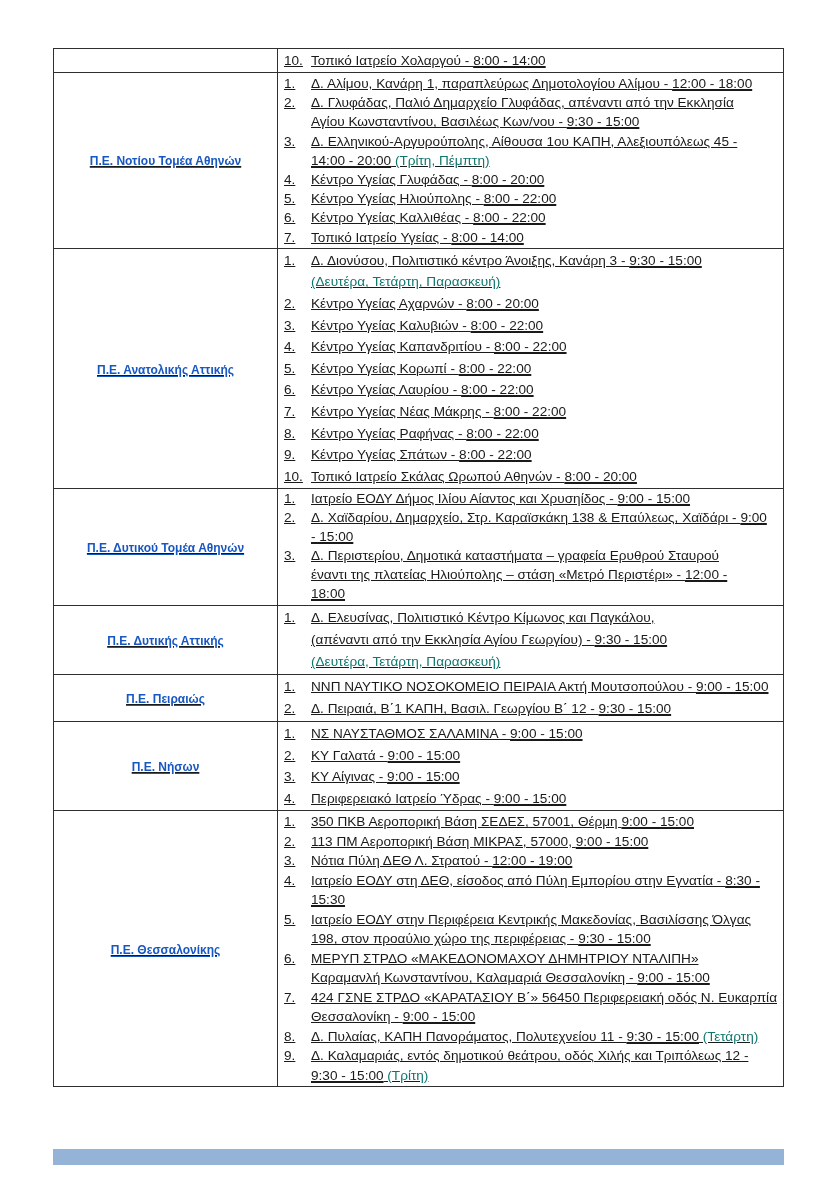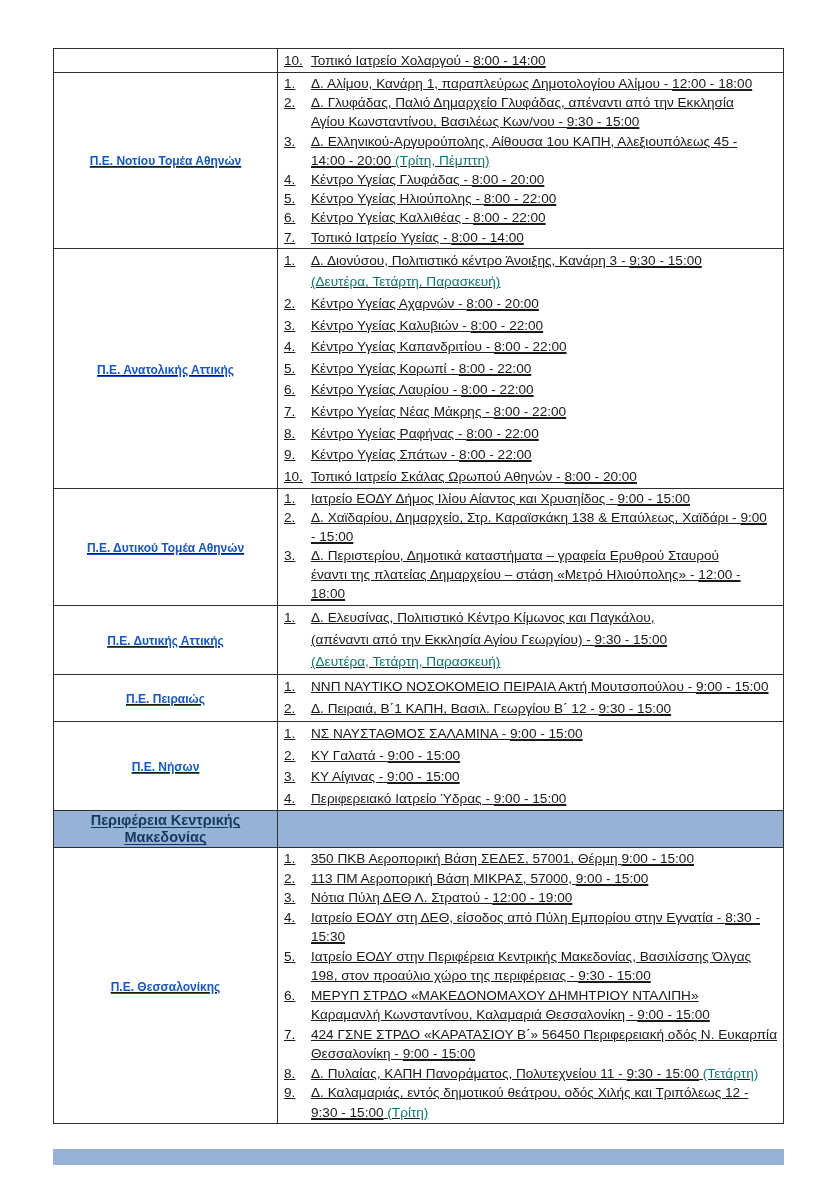--- a/index.html
+++ b/index.html
@@ -156,21 +156,21 @@
             <div class="item">
               <span class="num">1.</span>
               <span class="itext"><span>Ιατρείο ΕΟΔΥ Δήμος Ιλίου Αίαντος και Χρυσηίδος - </span><span class="time">9:00 - 15:00</span></span>
             </div>
             <div class="item">
               <span class="num">2.</span>
               <span class="itext"><span>Δ. Χαϊδαρίου, Δημαρχείο, Στρ. Καραϊσκάκη 138 &amp; Επαύλεως, Χαϊδάρι - </span><span class="time">9:00</span><br><span class="time">- 15:00</span></span>
             </div>
             <div class="item">
               <span class="num">3.</span>
-              <span class="itext"><span>Δ. Περιστερίου, Δημοτικά καταστήματα – γραφεία Ερυθρού Σταυρού</span><br><span>έναντι της πλατείας Δημαρχείου – στάση «Μετρό Ηλιούπολης» - </span><span class="time">12:00 -</span><br><span class="time">18:00</span></span>
+              <span class="itext"><span>Δ. Περιστερίου, Δημοτικά καταστήματα – γραφεία Ερυθρού Σταυρού</span><br><span>έναντι της πλατείας Ηλιούπολης – στάση «Μετρό Περιστέρι» - </span><span class="time">12:00 -</span><br><span class="time">18:00</span></span>
             </div>
           </div>
         </td>
       </tr>
       <tr class="sec sec4">
         <td class="lcell"><span class="rlabel">Π.Ε. Δυτικής Αττικής</span></td>
         <td class="rcell">
           <div class="ilist">
             <div class="item">
               <span class="num">1.</span>
@@ -209,24 +209,20 @@
             <div class="item">
               <span class="num">3.</span>
               <span class="itext"><span>ΚΥ Αίγινας - </span><span class="time">9:00 - 15:00</span></span>
             </div>
             <div class="item">
               <span class="num">4.</span>
               <span class="itext"><span>Περιφερειακό Ιατρείο Ύδρας - </span><span class="time">9:00 - 15:00</span></span>
             </div>
           </div>
         </td>
-      </tr>
-      <tr class="sec sec7 band">
-        <td class="lcell"><span class="band-label">Περιφέρεια Κεντρικής Μακεδονίας</span></td>
-        <td class="rcell"></td>
       </tr>
       <tr class="sec sec8">
         <td class="lcell"><span class="rlabel">Π.Ε. Θεσσαλονίκης</span></td>
         <td class="rcell">
           <div class="ilist">
             <div class="item">
               <span class="num">1.</span>
               <span class="itext"><span>350 ΠΚΒ Αεροπορική Βάση ΣΕΔΕΣ, 57001, Θέρμη </span><span class="time">9:00 - 15:00</span></span>
             </div>
             <div class="item">

